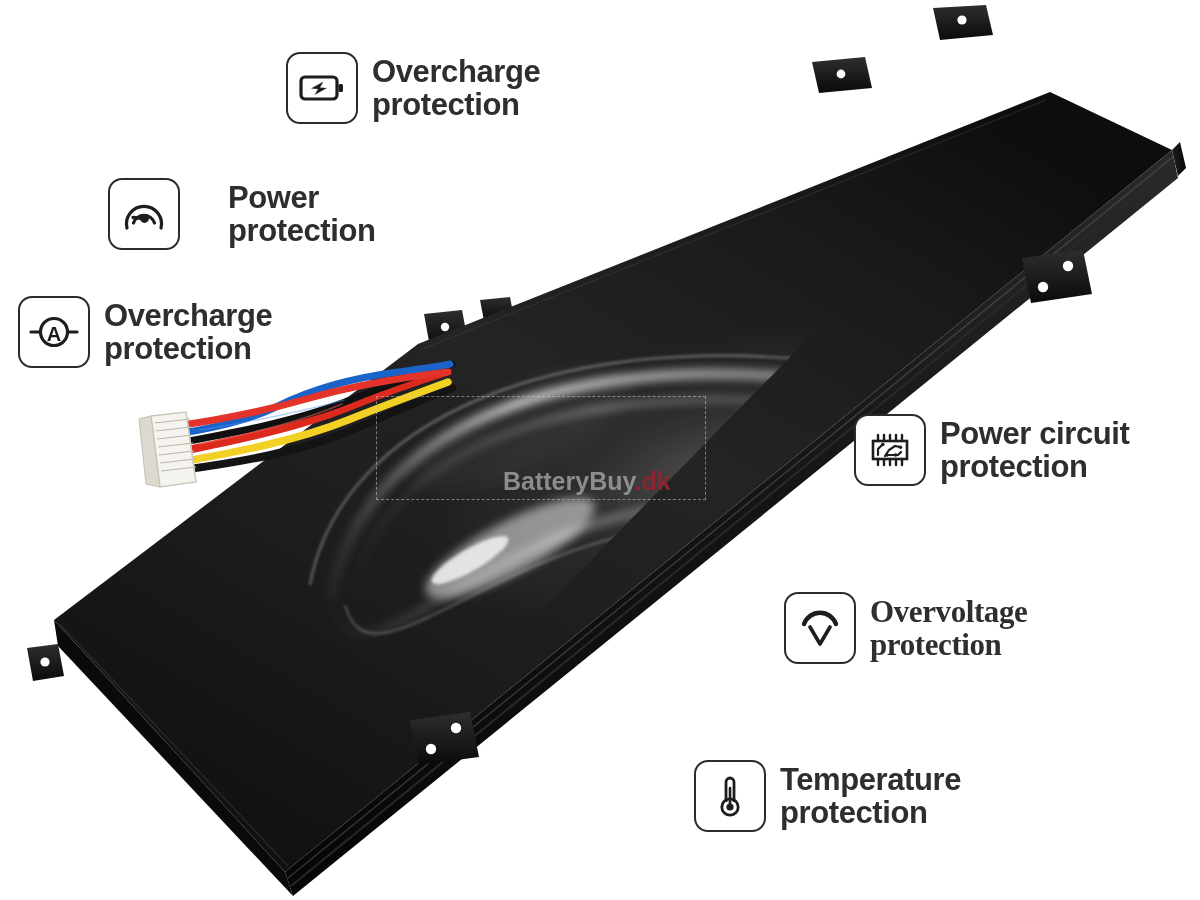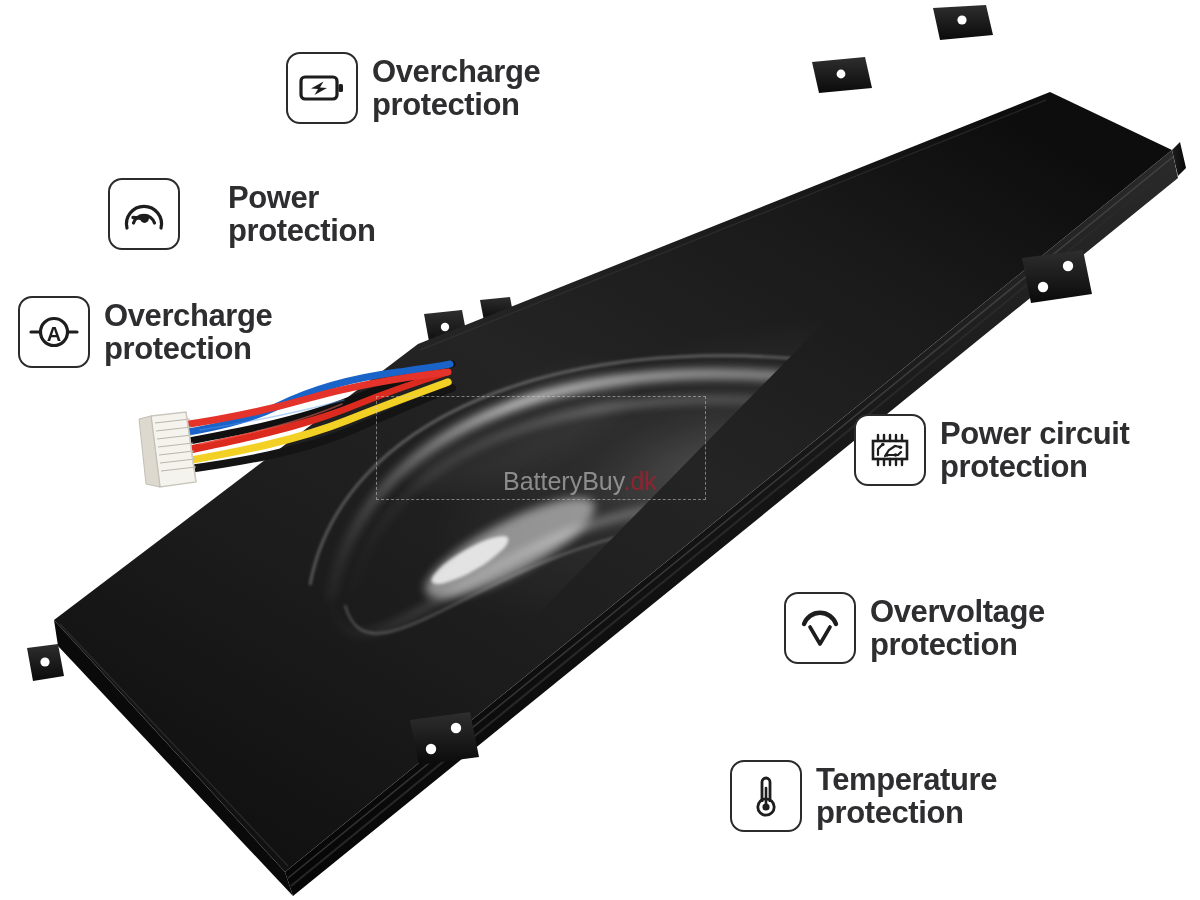--- a/index.html
+++ b/index.html
@@ -53,22 +53,22 @@
     color: #2e2e30;
     letter-spacing: -0.4px;
     white-space: pre-line;
   }
 
   
   #feature-overcharge   { left: 286px; top: 52px;  }
   #feature-power        { left: 108px; top: 178px; gap: 48px; }
   #feature-overcurrent  { left: 18px;  top: 296px; }
   #feature-shortcircuit { left: 854px; top: 414px; }
-  #feature-overvoltage  { left: 784px; top: 592px; }
-  #feature-temperature  { left: 694px; top: 760px; margin-left: 36px; }
+  #feature-overvoltage  { left: 784px; top: 592px; font-family: Liberation Serif, serif; }
+  #feature-temperature  { left: 694px; top: 760px; }
 
   
   #watermark {
     position: absolute;
     left: 376px;
     top: 396px;
     width: 330px;
     height: 104px;
     border: 1px dashed rgba(200,200,200,0.55);
     box-sizing: border-box;
@@ -83,21 +83,21 @@
     letter-spacing: -1px;
     color: rgba(150,150,150,0.62);
     text-shadow: 0 2px 2px rgba(0,0,0,0.35);
     white-space: nowrap;
   }
   #watermark-sub {
     position: absolute;
     left: 126px;
     top: 70px;
     font-size: 25px;
-    font-weight: normal;
+    font-weight: bold;
     white-space: nowrap;
   }
   .wm-brand { color: rgba(168,168,168,0.78); }
   .wm-tld   { color: #8f2430; }
 </style>
 </head>
 <body>
 
 <div id="stage">
 

